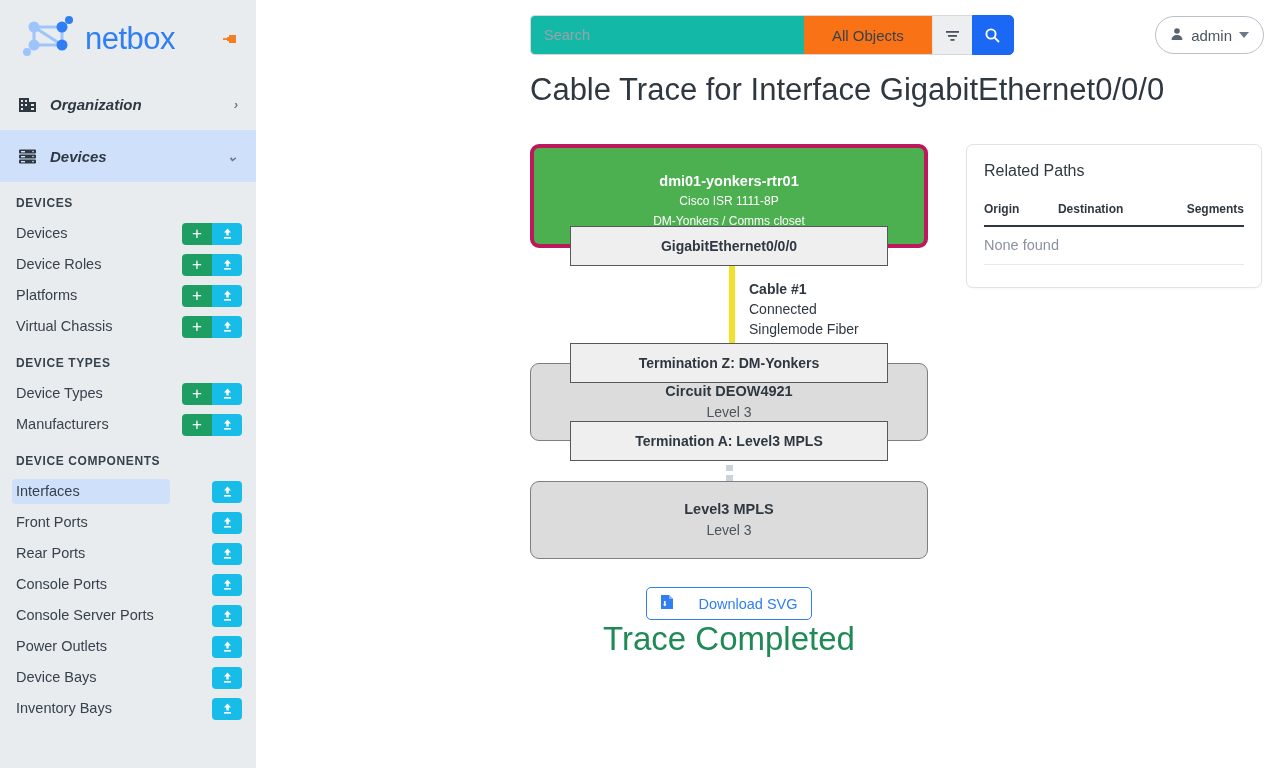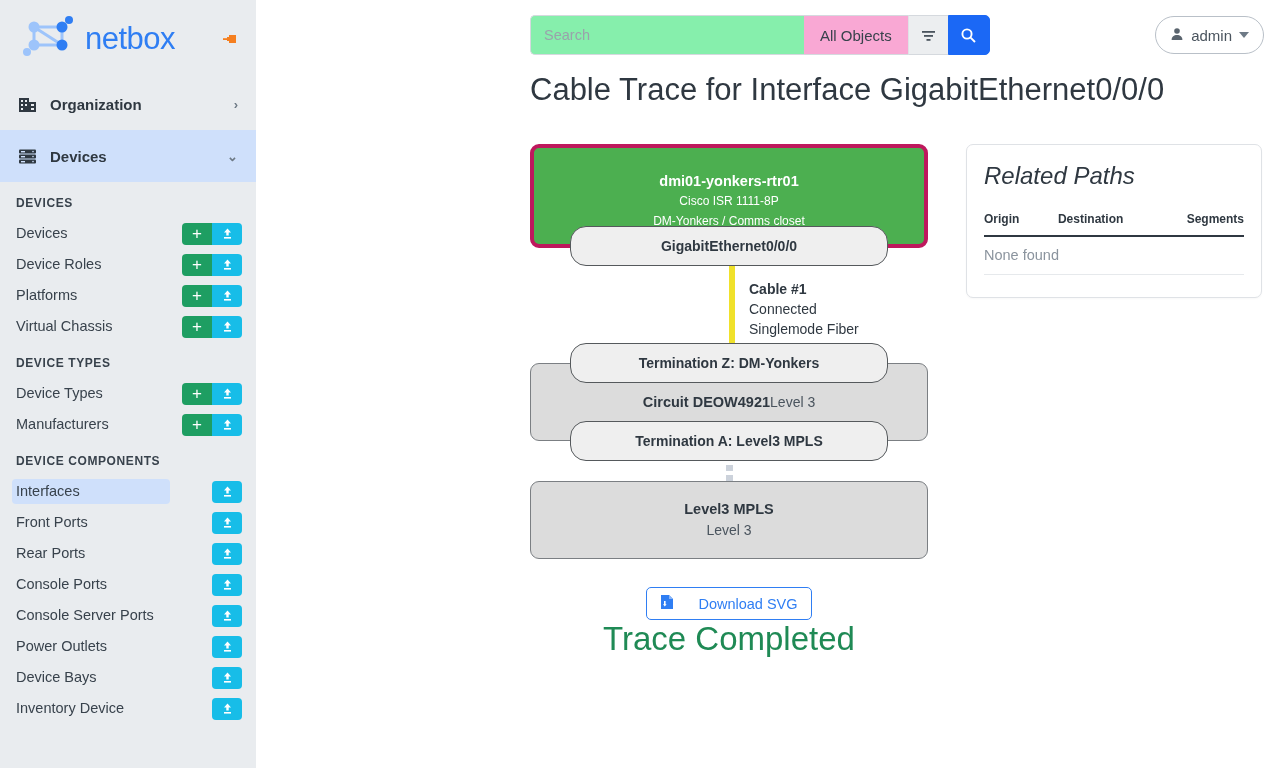--- a/index.html
+++ b/index.html
@@ -30,20 +30,21 @@
   .brand-word { font-size: 31px; color: #2f7ef3; font-weight: 400; letter-spacing: -0.5px; }
   .pin-icon { margin-left: auto; width: 22px; height: 22px; display: flex; align-items: center; justify-content: center; }
 
   .nav-group {
     height: 52px;
     display: flex; align-items: center;
     padding: 0 18px 0 16px;
     font-size: 15px; font-weight: bold;
     color: #2f3841;
     gap: 12px;
+    font-style: italic;
   }
   .nav-group.active { background: #cfe0fb; }
   .nav-group .g-icon { width: 22px; height: 22px; display: flex; align-items: center; justify-content: center; flex: 0 0 22px; }
   .nav-group .g-label { flex: 1; }
   .nav-group .chev { color: #6e7a86; font-size: 13px; }
 
   .sec-head {
     font-size: 12px; font-weight: bold; letter-spacing: 0.6px;
     color: #38424c;
     padding: 14px 0 8px 16px;
@@ -87,28 +88,28 @@
   .search-wrap {
     display: flex; align-items: stretch;
     height: 40px;
     margin-left: 274px;
   }
   .search-input {
     width: 274px; height: 40px;
     border: 1px solid #d5d9de; border-right: none;
     border-radius: 5px 0 0 5px;
     padding: 6px 13px; font-size: 14.5px;
-    color: #38424c; background: #86efac;
+    color: #38424c; background: #14b8a6;
     outline: none;
     font-family: "Liberation Sans", sans-serif;
   }
   .search-input::placeholder { color: #9aa2ab; }
   .obj-select {
     display: flex; align-items: center; justify-content: center;
-    padding: 0 16px; background: #f9a8d4;
+    padding: 0 28px; background: #f97316;
     border: 1px solid #d5d9de; border-right: none; border-left: none;
     font-size: 15px; color: #38424c;
   }
   .filter-btn {
     width: 40px;
     display: flex; align-items: center; justify-content: center;
     background: #eceef0;
     border: 1px solid #d5d9de; border-left: 1px solid #dfe2e6; border-right: none;
   }
   .search-btn {
@@ -148,21 +149,21 @@
     position: relative; z-index: 1;
   }
   .node-device .nd-name { font-size: 14.5px; font-weight: bold; line-height: 20px; }
   .node-device .nd-sub { font-size: 12px; line-height: 20px; }
 
   .term-box {
     width: 318px; height: 40px;
     margin: -22px auto 0 auto;
     background: #efefef;
     border: 1px solid #55595c;
-    border-radius: 16px;
+    border-radius: 0;
     display: flex; align-items: center; justify-content: center;
     font-size: 14px; font-weight: bold; color: #2f3841;
     position: relative; z-index: 3;
   }
 
   .cable-seg {
     position: relative;
     height: 97px;
     width: 398px;
   }
@@ -177,21 +178,21 @@
   }
   .cable-labels .cl-title { font-size: 14px; font-weight: bold; color: #2f3841; line-height: 20px; }
   .cable-labels .cl-sub { font-size: 14px; color: #2f3841; line-height: 20px; }
 
   .circuit-wrap { position: relative; width: 398px; }
   .node-circuit {
     width: 398px; height: 78px;
     background: #dcdcdc;
     border: 1px solid #7b7f83;
     border-radius: 9px;
-    display: flex; flex-direction: row; align-items: center; justify-content: center;
+    display: flex; flex-direction: column; align-items: center; justify-content: center;
     position: relative; z-index: 1;
   }
   .node-circuit .nc-name { font-size: 14.5px; font-weight: bold; color: #2f3841; line-height: 21px; }
   .node-circuit .nc-sub { font-size: 14px; color: #4a545e; line-height: 21px; }
   .term-over-top { position: absolute; top: -20px; left: 40px; z-index: 3; margin: 0; }
   .term-over-bot { position: absolute; bottom: -20px; left: 40px; z-index: 3; margin: 0; }
 
   .dot-link {
     width: 398px; height: 40px;
     display: flex; flex-direction: column; align-items: center; justify-content: center;
@@ -224,21 +225,21 @@
   }
 
   
   .card {
     border: 1px solid #dfe2e6;
     border-radius: 7px;
     background: #fff;
     padding: 17px 17px 22px 17px;
     box-shadow: 0 1px 2px rgba(0,0,0,0.03);
   }
-  .card-title { font-size: 24px; color: #2f3841; margin-bottom: 22px; font-style: italic; }
+  .card-title { font-size: 16px; color: #2f3841; margin-bottom: 22px; }
   table.paths { width: 100%; border-collapse: collapse; }
   table.paths th {
     text-align: left;
     font-size: 12px; font-weight: bold; color: #2f3841;
     padding: 0 0 9px 0;
     border-bottom: 2px solid #2f3841;
   }
   table.paths th.c-origin { width: 126px; }
   table.paths th.c-dest { width: 214px; }
   table.paths td {
@@ -465,21 +466,21 @@
       <span class="btn-pair">
         <span class="btn-sq btn-imp solo">
           <svg width="13" height="13" viewBox="0 0 13 13" fill="#fff">
               <path d="M6.5 1.5 L10 5.5 L7.7 5.5 L7.7 8.6 L5.3 8.6 L5.3 5.5 L3 5.5 Z"></path>
               <rect x="3" y="10" width="7" height="1.6"></rect>
             </svg>
         </span>
       </span>
     </div>
     <div class="nav-item">
-      <span class="ni-label">Inventory Device</span>
+      <span class="ni-label">Inventory Bays</span>
       <span class="btn-pair">
         <span class="btn-sq btn-imp solo">
           <svg width="13" height="13" viewBox="0 0 13 13" fill="#fff">
               <path d="M6.5 1.5 L10 5.5 L7.7 5.5 L7.7 8.6 L5.3 8.6 L5.3 5.5 L3 5.5 Z"></path>
               <rect x="3" y="10" width="7" height="1.6"></rect>
             </svg>
         </span>
       </span>
     </div>
   </div>

